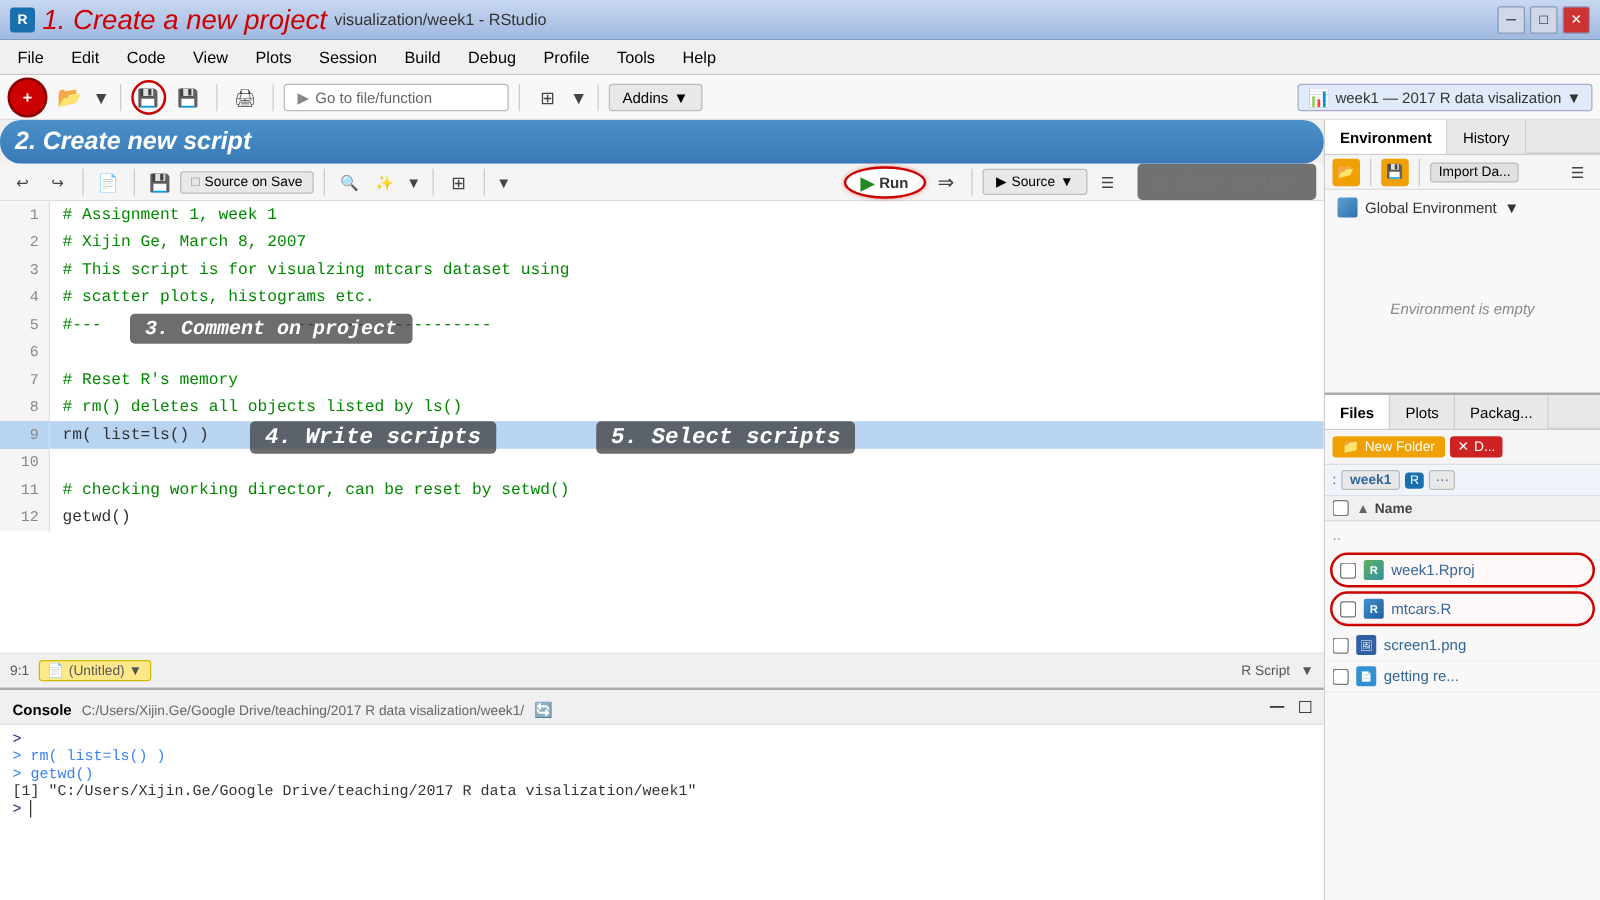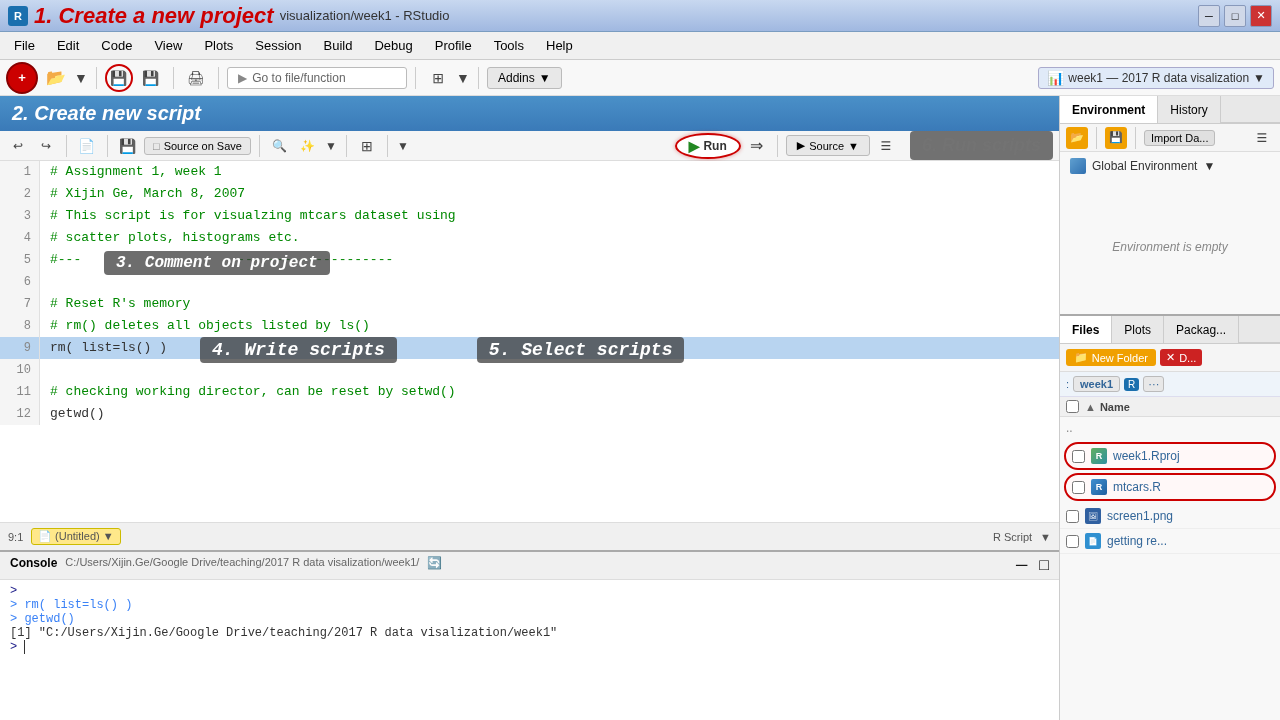--- a/index.html
+++ b/index.html
@@ -13,21 +13,21 @@
       align-items: center;
       justify-content: space-between;
       padding: 0 8px;
       border-bottom: 1px solid #7a9cc0;
     }
     .title-bar-left { display: flex; align-items: center; gap: 6px; }
     .title-bar-icon { width: 20px; height: 20px; background: #1a6fae; border-radius: 3px; display: flex; align-items: center; justify-content: center; color: white; font-weight: bold; font-size: 11px; }
     .title-annotation {
       color: #cc0000;
       font-size: 22px;
-      font-weight: bold;
+      font-weight: normal;
       font-style: italic;
     }
     .title-text { color: #333; font-size: 13px; }
     .title-controls { display: flex; gap: 4px; }
     .title-btn { width: 22px; height: 22px; background: #d0d8e8; border: 1px solid #8899bb; border-radius: 2px; display: flex; align-items: center; justify-content: center; font-size: 11px; cursor: pointer; }
     .title-btn.close { background: #cc3333; color: white; }
 
     
     .menu-bar {
       background: #f0f0f0;
@@ -116,20 +116,21 @@
     }
 
     
     .editor-header {
       background: linear-gradient(to bottom, #4a90c8, #3a7ab8);
       color: white;
       padding: 6px 12px;
       font-size: 20px;
       font-weight: bold;
       font-style: italic;
+      border-radius: 17px;
     }
 
     
     .editor-toolbar {
       background: #f5f5f5;
       height: 30px;
       display: flex;
       align-items: center;
       padding: 0 6px;
       border-bottom: 1px solid #ddd;
@@ -281,21 +282,21 @@
       display: flex;
       flex-direction: column;
     }
     .console-header {
       background: #f0f0f0;
       border-bottom: 1px solid #ddd;
       padding: 4px 10px;
       font-size: 12px;
       font-weight: bold;
       display: flex;
-      align-items: flex-start;
+      align-items: flex-end;
       gap: 8px;
       height: 28px;
     }
     .console-path { color: #666; font-size: 11px; font-weight: normal; }
     .console-content {
       flex: 1;
       font-family: 'Courier New', monospace;
       font-size: 12px;
       padding: 4px 10px;
       overflow-y: auto;

